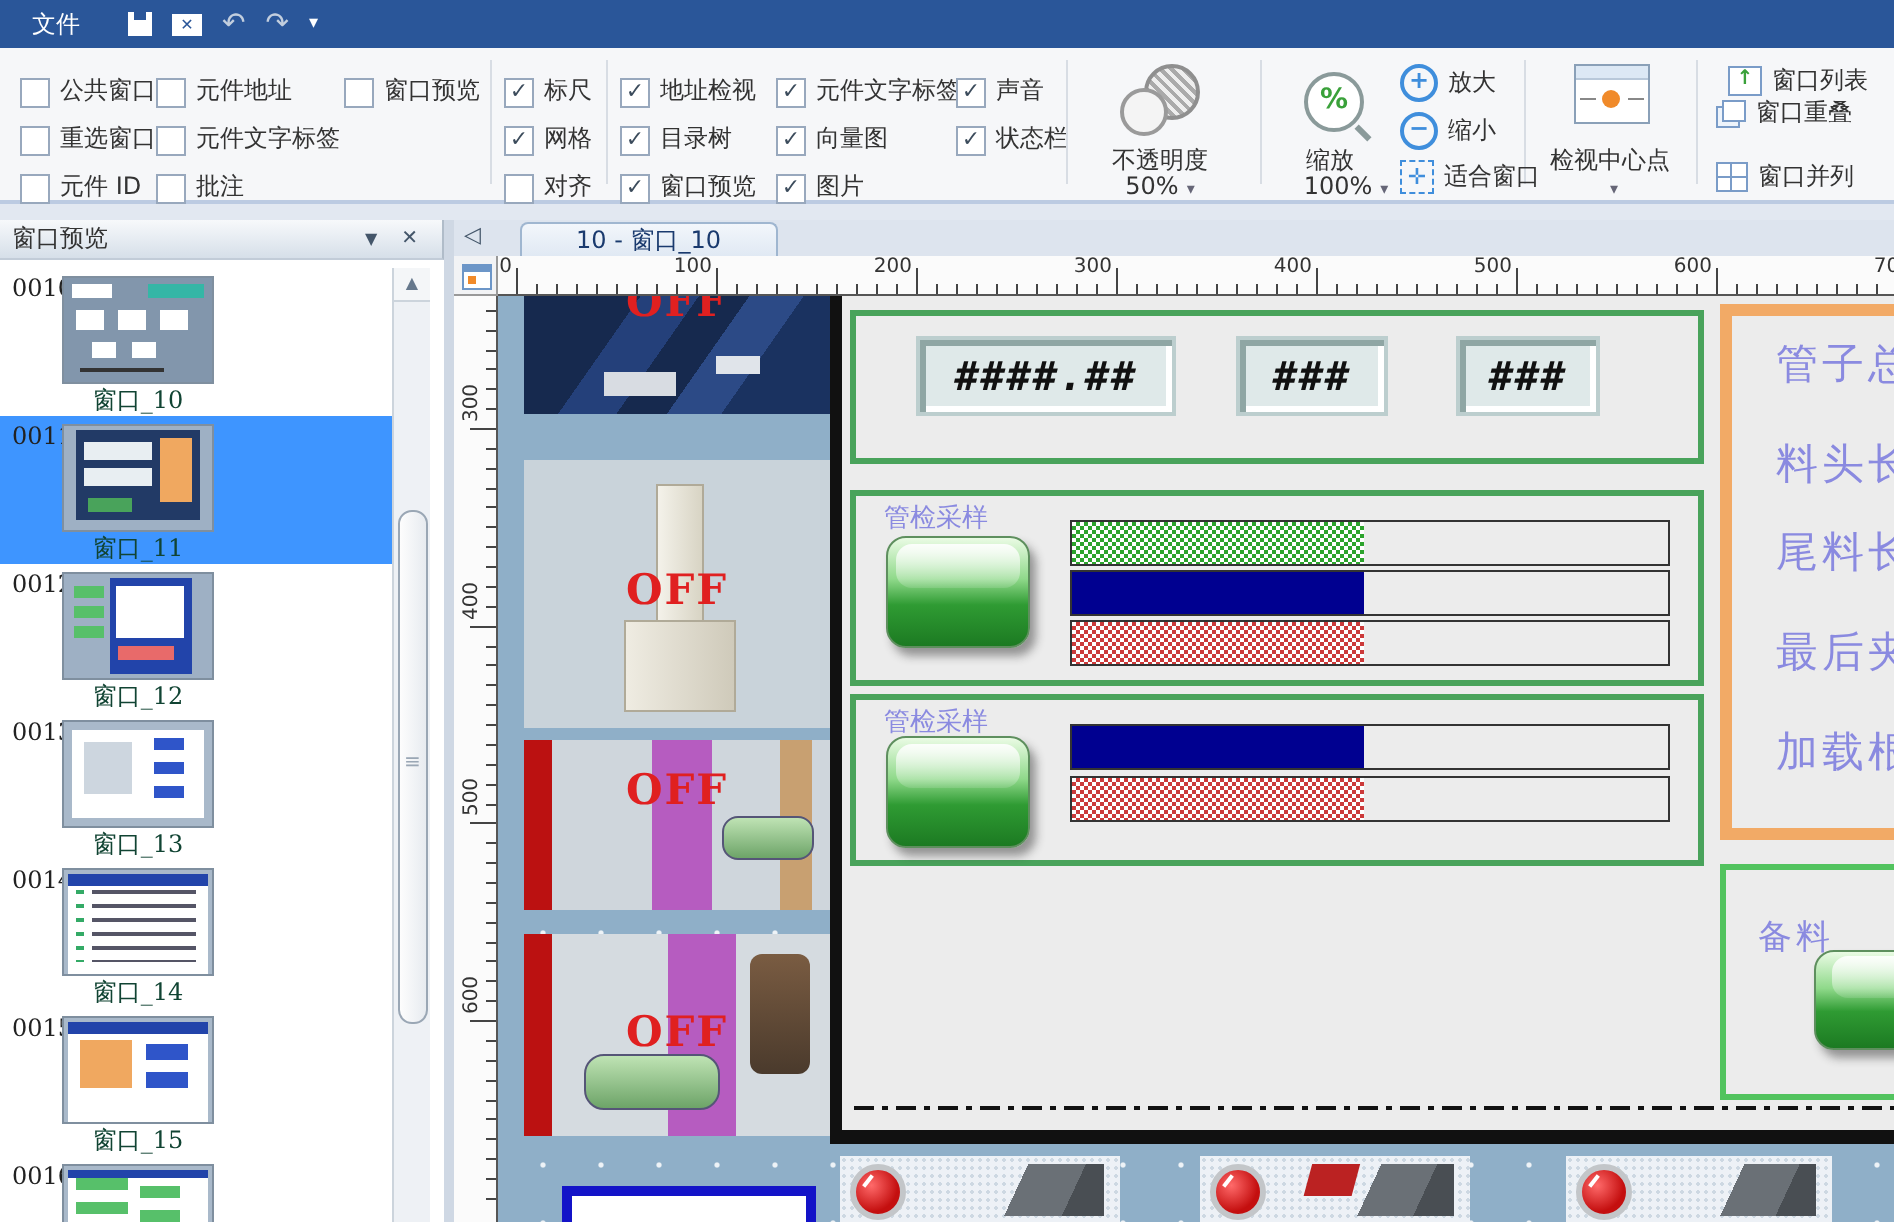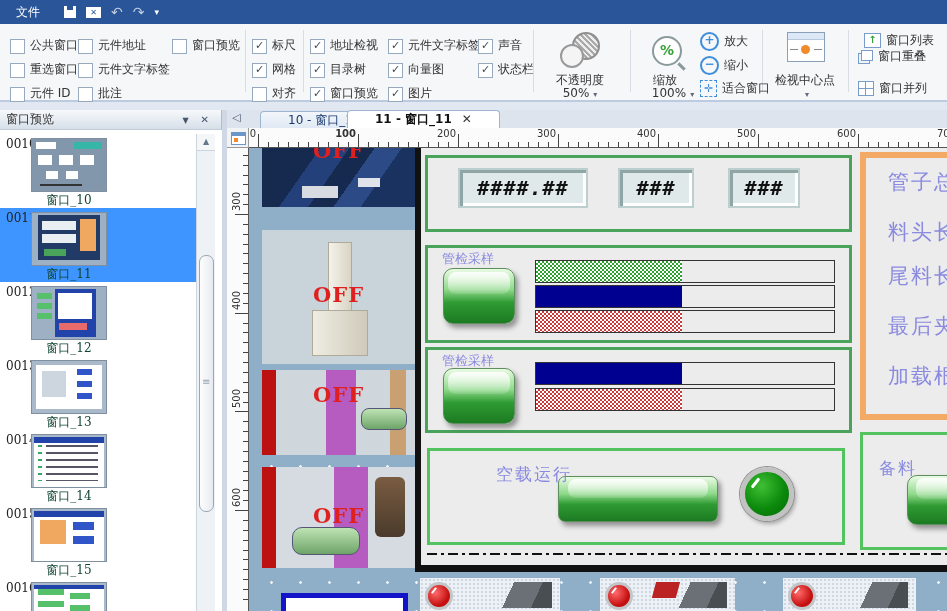--- a/index.html
+++ b/index.html
@@ -382,23 +382,20 @@
 </div>
 <div id="pv-scroll" class="abs">
   <div id="pv-up"></div>
   <div id="pv-thumb"></div>
 </div>
 <div id="splitter" class="abs"></div>
 
 <div id="tabband" class="abs">
   <span id="tab-nav"></span>
   <div class="doctab" style="left:33px">10 - 窗口_10</div>
-  <div class="doctab selected" style="left:120px">
-    <span>11 - 窗口_11</span><span class="tab-close"></span>
-  </div>
 </div>
 
 <div id="corner" class="abs">
     <span class="ci"></span>
   </div>
 <div id="hruler" class="abs">
     <div class="htick major" style="left: 9px;"></div>
     <div class="htick minor" style="left: 19px;"></div>
     <div class="htick minor" style="left: 29px;"></div>
     <div class="htick minor" style="left: 39px;"></div>
@@ -461,21 +458,21 @@
     <div class="htick major" style="left: 609px;"></div>
     <div class="htick minor" style="left: 619px;"></div>
     <div class="htick minor" style="left: 629px;"></div>
     <div class="htick minor" style="left: 639px;"></div>
     <div class="htick minor" style="left: 649px;"></div>
     <div class="htick minor" style="left: 659px;"></div>
     <div class="htick minor" style="left: 669px;"></div>
     <div class="htick minor" style="left: 679px;"></div>
     <div class="htick minor" style="left: 689px;"></div>
     <div class="hlab" style="left: -19px;">0</div>
-    <div class="hlab" style="left: 81px; font-weight: bold;">100</div>
+    <div class="hlab" style="left: 81px;">100</div>
     <div class="hlab" style="left: 181px;">200</div>
     <div class="hlab" style="left: 281px;">300</div>
     <div class="hlab" style="left: 381px;">400</div>
     <div class="hlab" style="left: 481px;">500</div>
     <div class="hlab" style="left: 581px;">600</div>
     <div class="hlab" style="left: 681px;">700</div>
   </div>
 <div id="vruler" class="abs">
     <div class="vtick minor" style="top: 6.78px;"></div>
     <div class="vtick minor" style="top: 16.65px;"></div>
@@ -575,25 +572,20 @@
     <div class="group-bars" id="barsB">
         <div class="bar-track" style="top: 12px;">
           <div class="bar-fill f-navy" style="width: 49%;"></div>
         </div>
         <div class="bar-track" style="top: 38px;">
           <div class="bar-fill f-red" style="width: 49%;"></div>
         </div>
       </div>
   </div>
 
-  <div class="gpanel bright" id="pC">
-    <span class="plabel big" style="left:66px;top:12px">空载运行</span>
-    <div class="gbtn" style="left:128px;top:25px;width:158px;height:44px;border-radius:7px"></div>
-    <div class="ind" style="left:310px;top:16px"></div>
-  </div>
 
   <div class="opanel" id="op">
     <div id="orange-labels">
         <span class="rlabel" style="top: 10px;">管子总</span>
         <span class="rlabel" style="top: 60px;">料头长</span>
         <span class="rlabel" style="top: 104px;">尾料长</span>
         <span class="rlabel" style="top: 154px;">最后夹</span>
         <span class="rlabel" style="top: 204px;">加载根</span>
       </div>
   </div>

